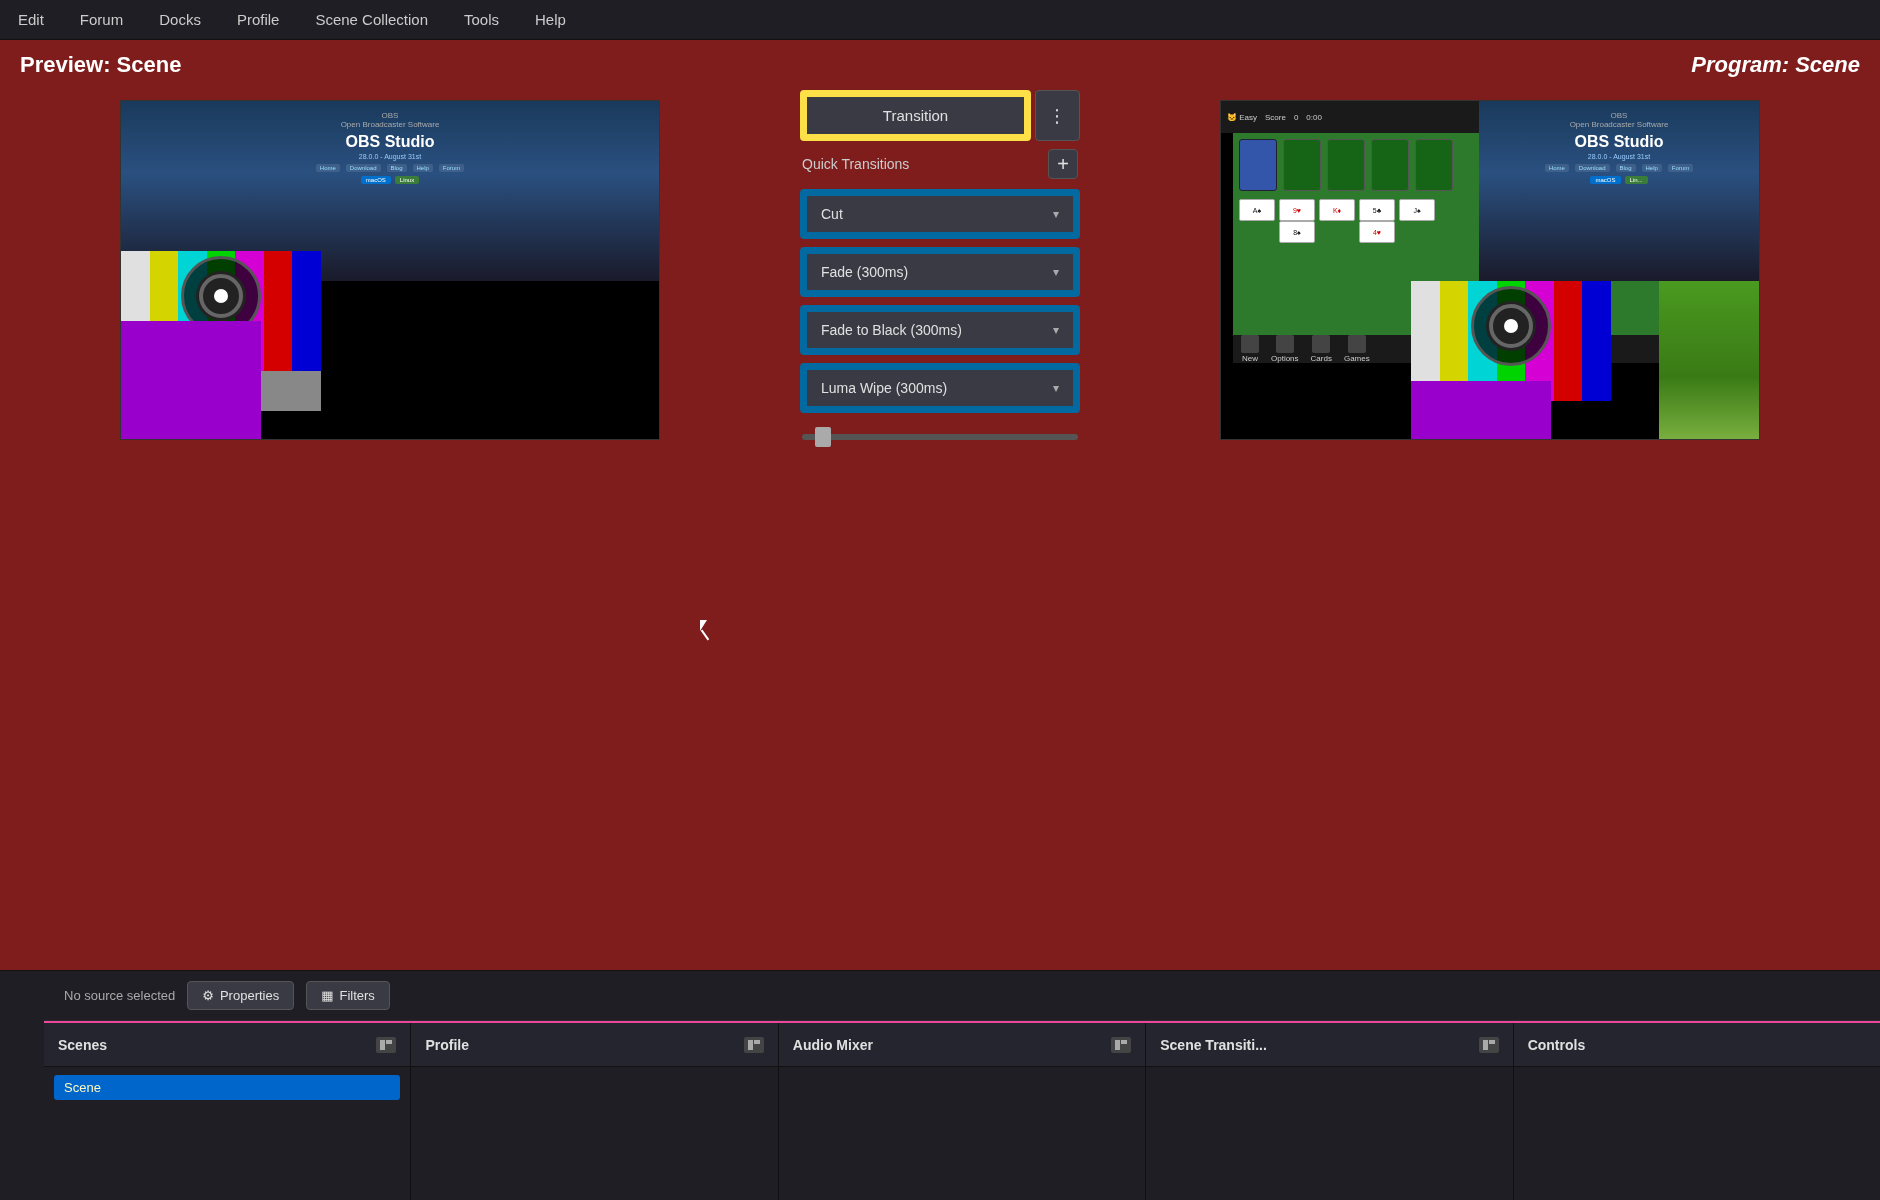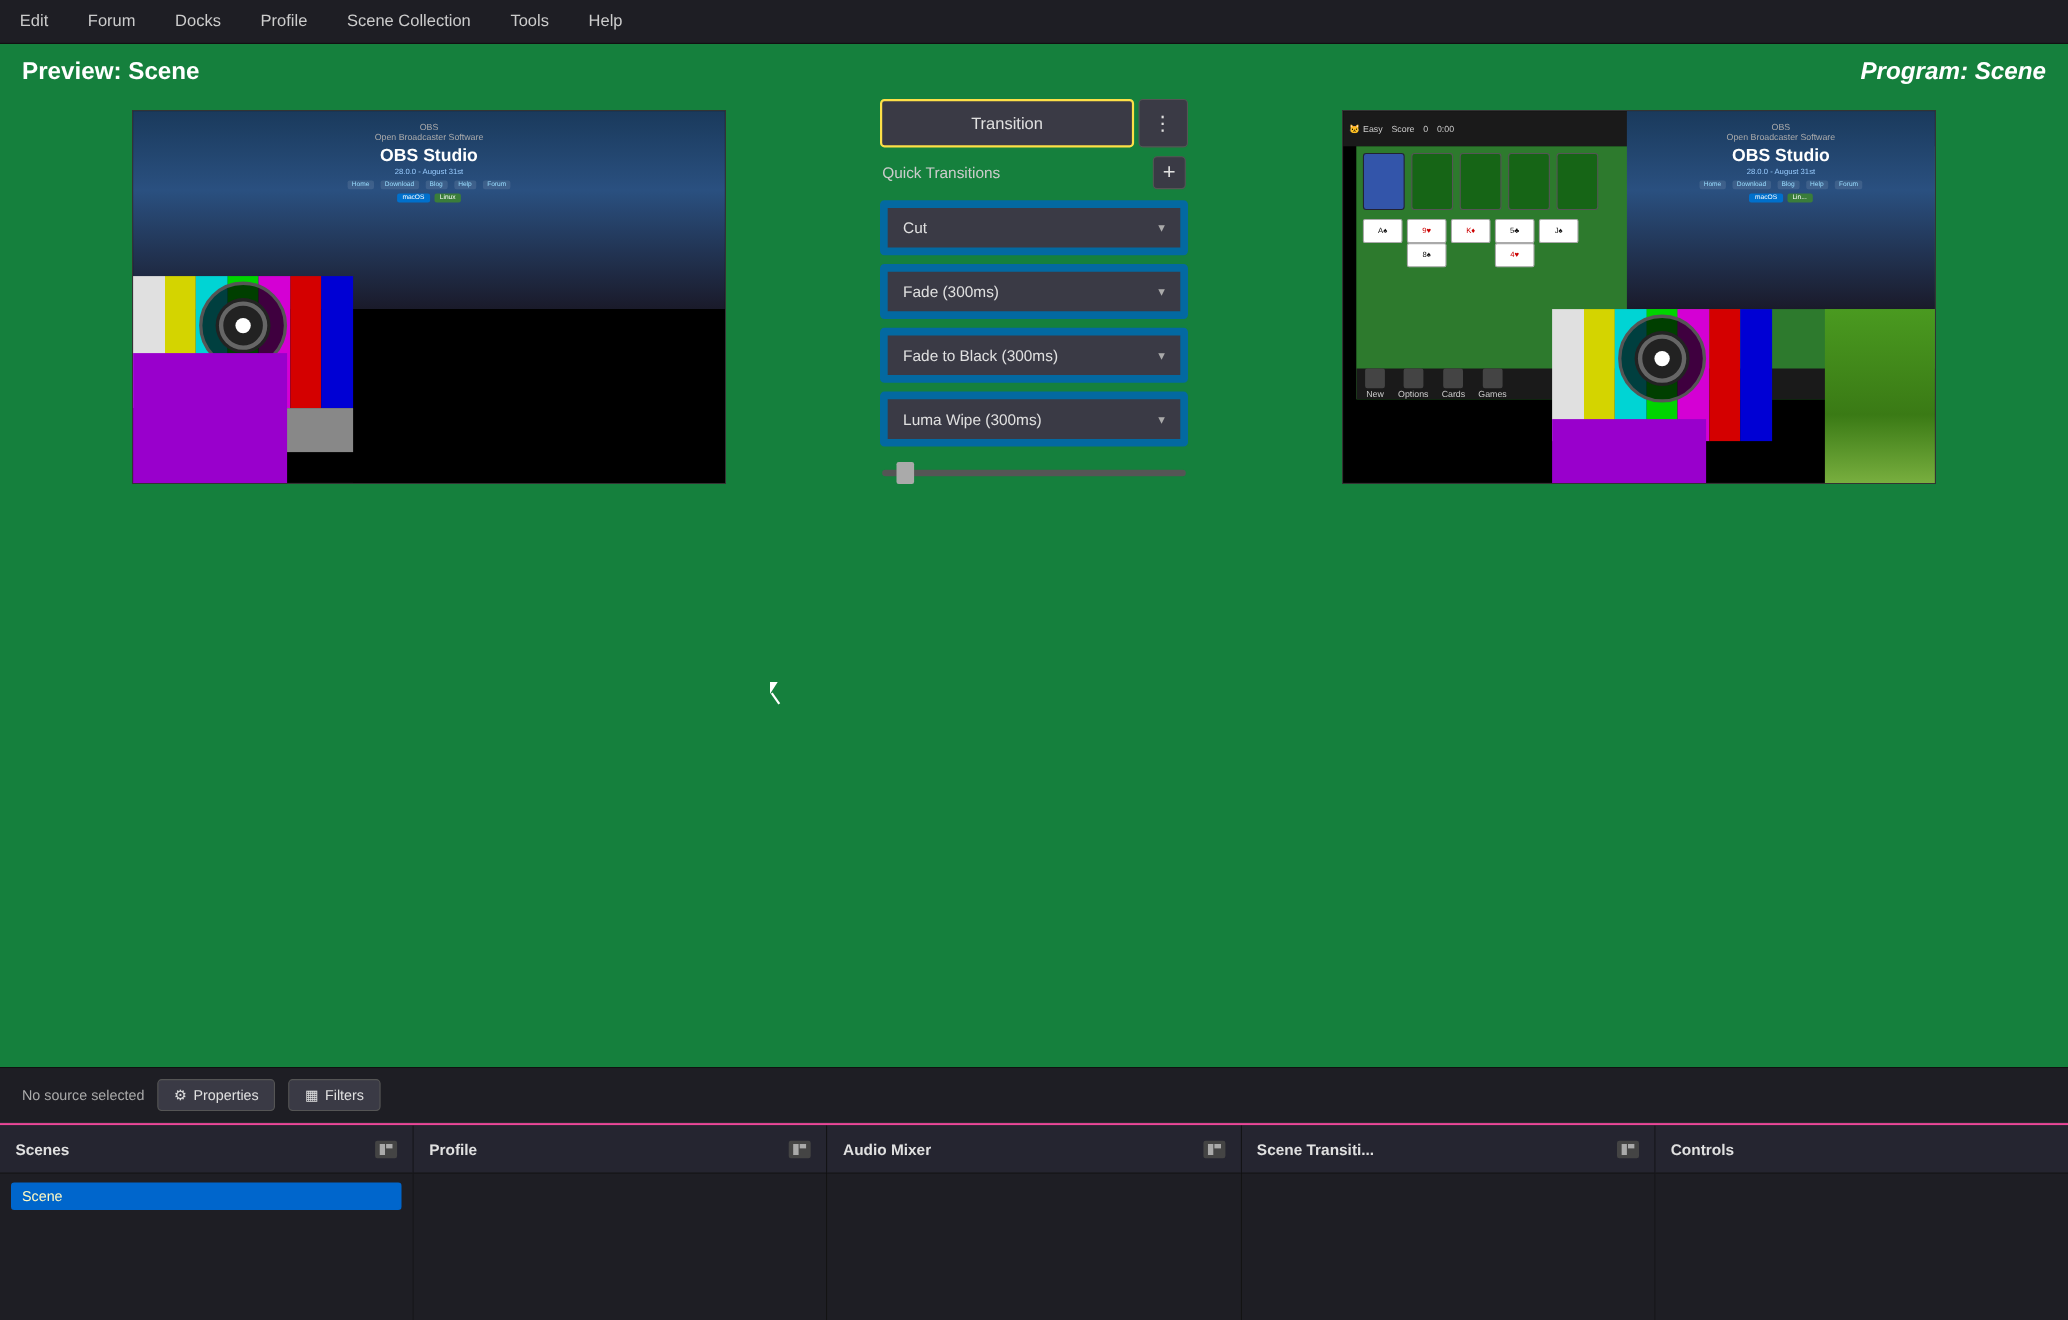--- a/index.html
+++ b/index.html
@@ -30,21 +30,21 @@
       border-radius: 3px;
       font-size: 15px;
     }
 
     
     .main-area {
       display: flex;
       width: 100%;
       height: calc(100% - 40px - 230px);
       position: relative;
-      background: #15803d;
+      background: #7f1d1d;
       gap: 12px;
     }
 
     
     .preview-panel {
       flex: 1;
       display: flex;
       flex-direction: column;
       align-items: flex-start;
       padding: 0;
@@ -207,21 +207,21 @@
       z-index: 10;
     }
     .transition-header {
       display: flex;
       gap: 4px;
       margin-bottom: 8px;
     }
     .transition-btn {
       flex: 1;
       background: #3a3a45;
-      border: 2px solid #fde047;
+      border: 7px solid #fde047;
       color: #e0e0e0;
       padding: 10px 16px;
       border-radius: 4px;
       cursor: pointer;
       font-size: 15px;
       text-align: center;
     }
     .transition-dots {
       background: #3a3a45;
       border: 1px solid #555;
@@ -431,20 +431,21 @@
       padding: 10px;
     }
 
     
     .bottom-bar {
       height: 230px;
       background: #1e1e24;
       border-top: 1px solid #111;
       display: flex;
       flex-direction: column;
+      padding-left: 44px;
     }
 
     
     .source-info-bar {
       display: flex;
       align-items: center;
       padding: 8px 20px;
       gap: 12px;
       background: #1e1e24;
       border-bottom: 1px solid #2a2a30;

